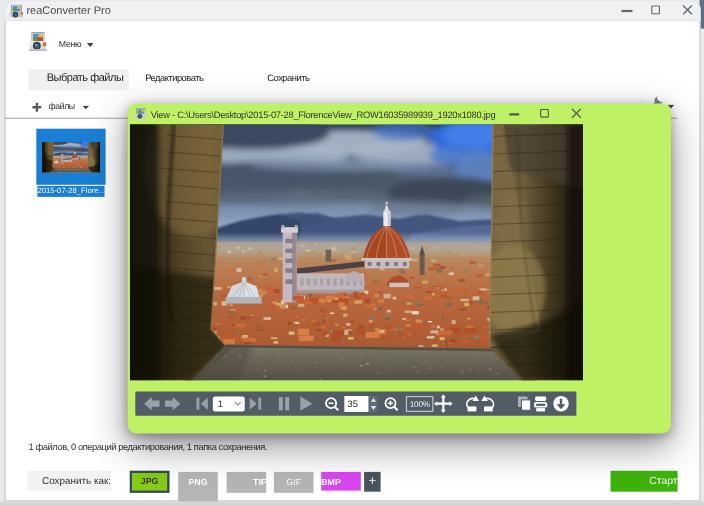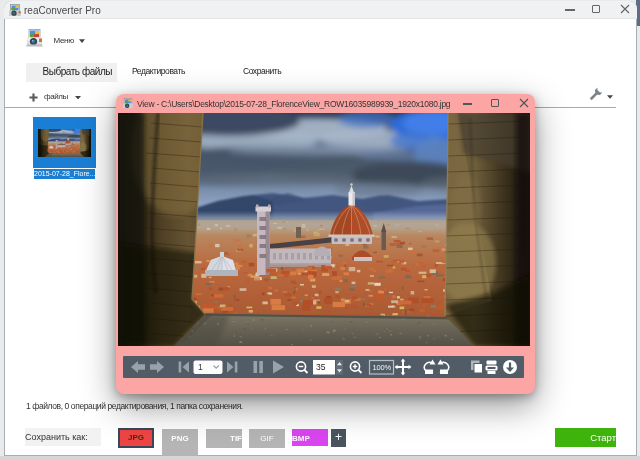--- a/index.html
+++ b/index.html
@@ -58,30 +58,30 @@
     <svg class="abs" style="left:603px;top:93.5px" width="6" height="4" viewBox="0 0 7 4">
       <polygon points="0,0 7,0 3.5,4" fill="#444"></polygon>
     </svg>
     <div class="abs" style="left:0;top:105.5px;width:612px;height:1px;background:#a9a9a9"></div>
     <div class="abs" style="left:29px;top:116px;width:63px;height:51px;background:#1a7fd4"></div>
     <div class="abs" style="left:30px;top:168px;width:61px;height:10px;background:#1a7fd4;font-size:7px;color:#fff;text-align:center;line-height:10px;white-space:nowrap;overflow:hidden">2015-07-28_Flore...</div>
     <svg class="abs" style="left:34px;top:128px" width="53" height="28" viewBox="0 0 412 233" preserveAspectRatio="none">
       <use href="#photo"></use>
     </svg>
     <div class="abs" style="left:22px;top:400px;font-size:8.5px;letter-spacing:-0.4px;color:#333">1 файлов, 0 операций редактирования, 1 папка сохранения.</div>
-    <div class="abs" style="left:21px;top:427px;width:76px;height:18px;background:#f2f2f2;font-size:9px;color:#333;text-align:left;line-height:18px">Сохранить как:</div>
-    <div class="abs" style="left:114px;top:427px;width:36px;height:20px;background:#ef4444;border:2px solid #39475a;font-size:8px;font-weight:bold;color:#403010;text-align:center;line-height:15px">JPG</div>
+    <div class="abs" style="left:21px;top:427px;width:76px;height:18px;background:#f2f2f2;font-size:9px;color:#333;text-align:right;line-height:18px">Сохранить как:</div>
+    <div class="abs" style="left:114px;top:427px;width:36px;height:20px;background:#84cc16;border:2px solid #39475a;font-size:8px;font-weight:bold;color:#403010;text-align:center;line-height:15px">JPG</div>
     <div class="abs" style="left:158px;top:428px;width:36px;height:33px;background:#b5b5b5;font-size:8px;font-weight:bold;color:#fff;text-align:center;line-height:19px">PNG</div>
     <div class="abs" style="left:202px;top:428px;width:36px;height:19px;background:#b5b5b5;font-size:8px;font-weight:bold;color:#fff;text-align:right;line-height:19px">TIF</div>
     <div class="abs" style="left:245px;top:428px;width:36px;height:19px;background:#b5b5b5;font-size:8px;font-weight:normal;color:#fff;text-align:center;line-height:19px">GIF</div>
     <div class="abs" style="left:288px;top:428px;width:36px;height:17px;background:#d946ef;font-size:8px;font-weight:bold;color:#fff;text-align:left;line-height:19px">BMP</div>
     <div class="abs" style="left:327px;top:428px;width:15px;height:18px;background:#4a545e;color:#fff;font-size:12px;text-align:center;line-height:16px">+</div>
     <div class="abs" style="left:551px;top:427px;width:61px;height:19px;background:#3eb30c;font-size:9.5px;color:#fff;text-align:right;line-height:19px">Старт</div>
   </div>
-<div class="abs" style="left:116px;top:94px;width:419px;height:300px;background:#fca5a5;border-radius:8px;box-shadow:inset 0 0 0 1px #b8bcc2;box-shadow:0 12px 34px rgba(0,0,0,0.42),0 3px 10px rgba(0,0,0,0.28);overflow:hidden">
+<div class="abs" style="left:116px;top:94px;width:494px;height:300px;background:#bef264;border-radius:8px;box-shadow:inset 0 0 0 1px #b8bcc2;box-shadow:0 12px 34px rgba(0,0,0,0.42),0 3px 10px rgba(0,0,0,0.28);overflow:hidden">
     <svg class="abs" style="left:6px;top:4px" width="12" height="11" viewBox="0 0 14 13">
       <rect x="2.5" y="0.5" width="9" height="7" fill="#e8e8e8" stroke="#888" stroke-width="0.7"></rect>
       <rect x="3.5" y="1.5" width="7" height="5" fill="#4f8edc"></rect>
       <rect x="3.5" y="4" width="3.5" height="2.5" fill="#5aa03c"></rect>
       <rect x="7.5" y="2" width="3" height="2" fill="#e8c23a"></rect>
       <rect x="1" y="6.5" width="12" height="5.5" rx="1" fill="#c9ccd2"></rect>
       <circle cx="6" cy="9.2" r="2.6" fill="#3a3f46"></circle>
       <circle cx="6" cy="9.2" r="1.4" fill="#2e6f8e"></circle>
     </svg>
     <div class="abs" style="left:21px;top:5px;font-size:8.5px;letter-spacing:-0.25px;color:#333;white-space:nowrap">View - C:\Users\Desktop\2015-07-28_FlorenceView_ROW16035989939_1920x1080.jpg</div>

